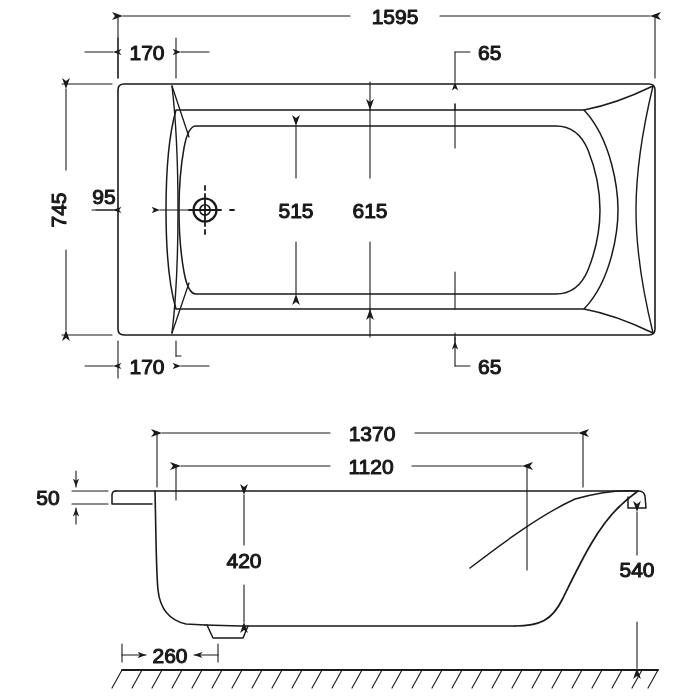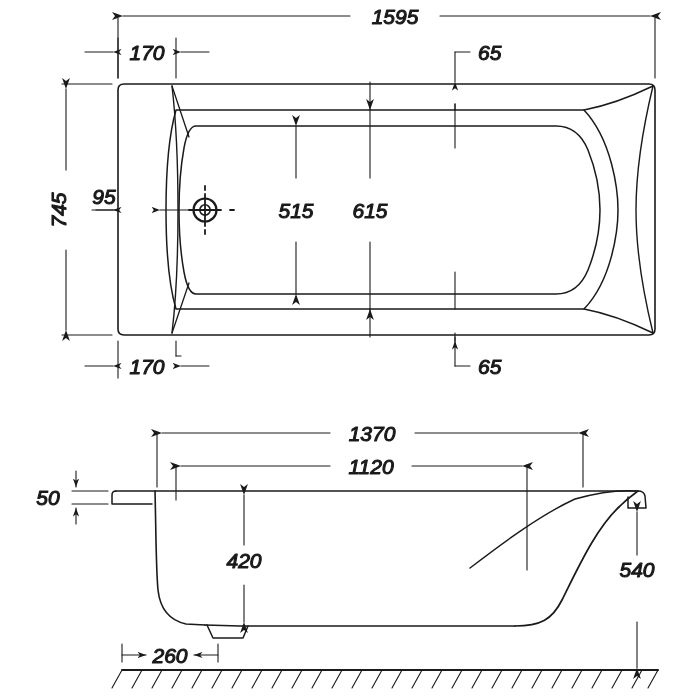--- a/index.html
+++ b/index.html
@@ -1,18 +1,18 @@
 <!DOCTYPE html>
 <html><head>
 <meta charset="utf-8">
 <style>
   html,body{margin:0;padding:0;background:#ffffff;}
   body{width:700px;height:700px;overflow:hidden;
        font-family:"Liberation Sans", sans-serif;}
-  #sheet{position:relative;width:700px;height:700px;background:#fff;font-style:italic;}
+  #sheet{position:relative;width:700px;height:700px;background:#fff;}
   svg{display:block;}
   .dimtext{font-family:"Liberation Sans", sans-serif;font-size:21px;fill:#1a1a1a;}
 </style>
 </head>
 <body>
 
 <div id="sheet">
 <svg width="700" height="700" viewBox="0 0 700 700">
 
   <defs>

